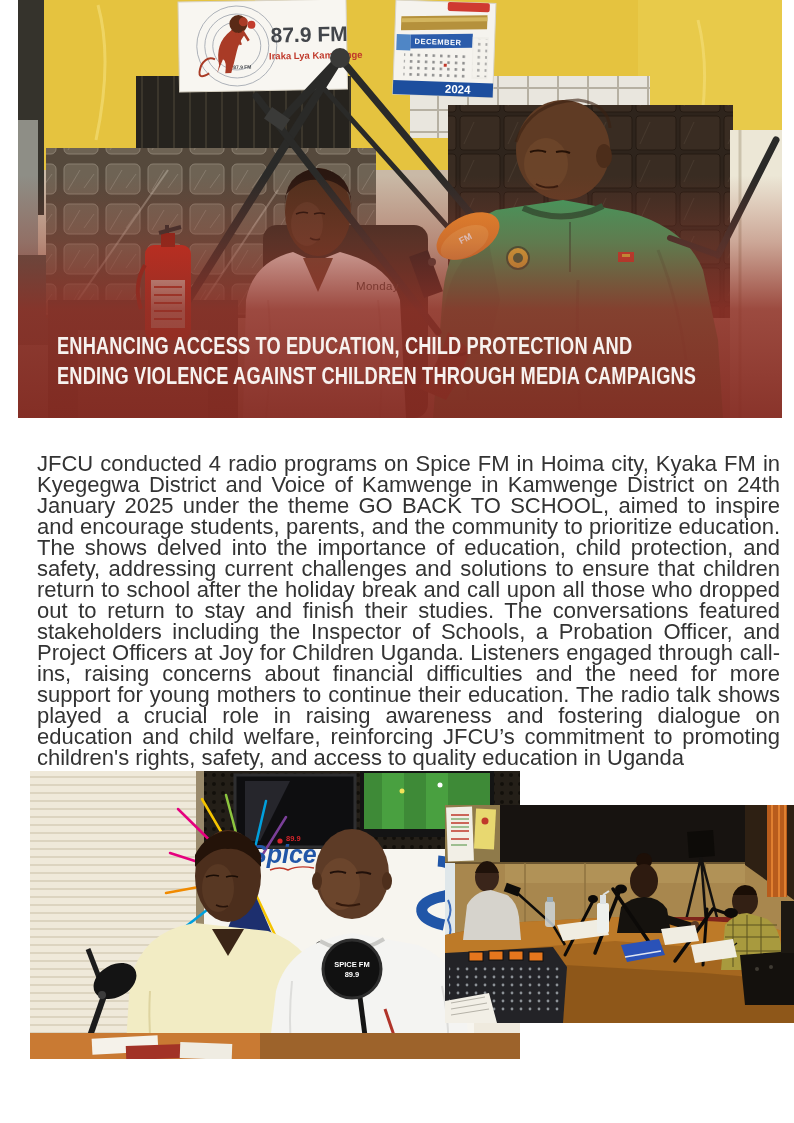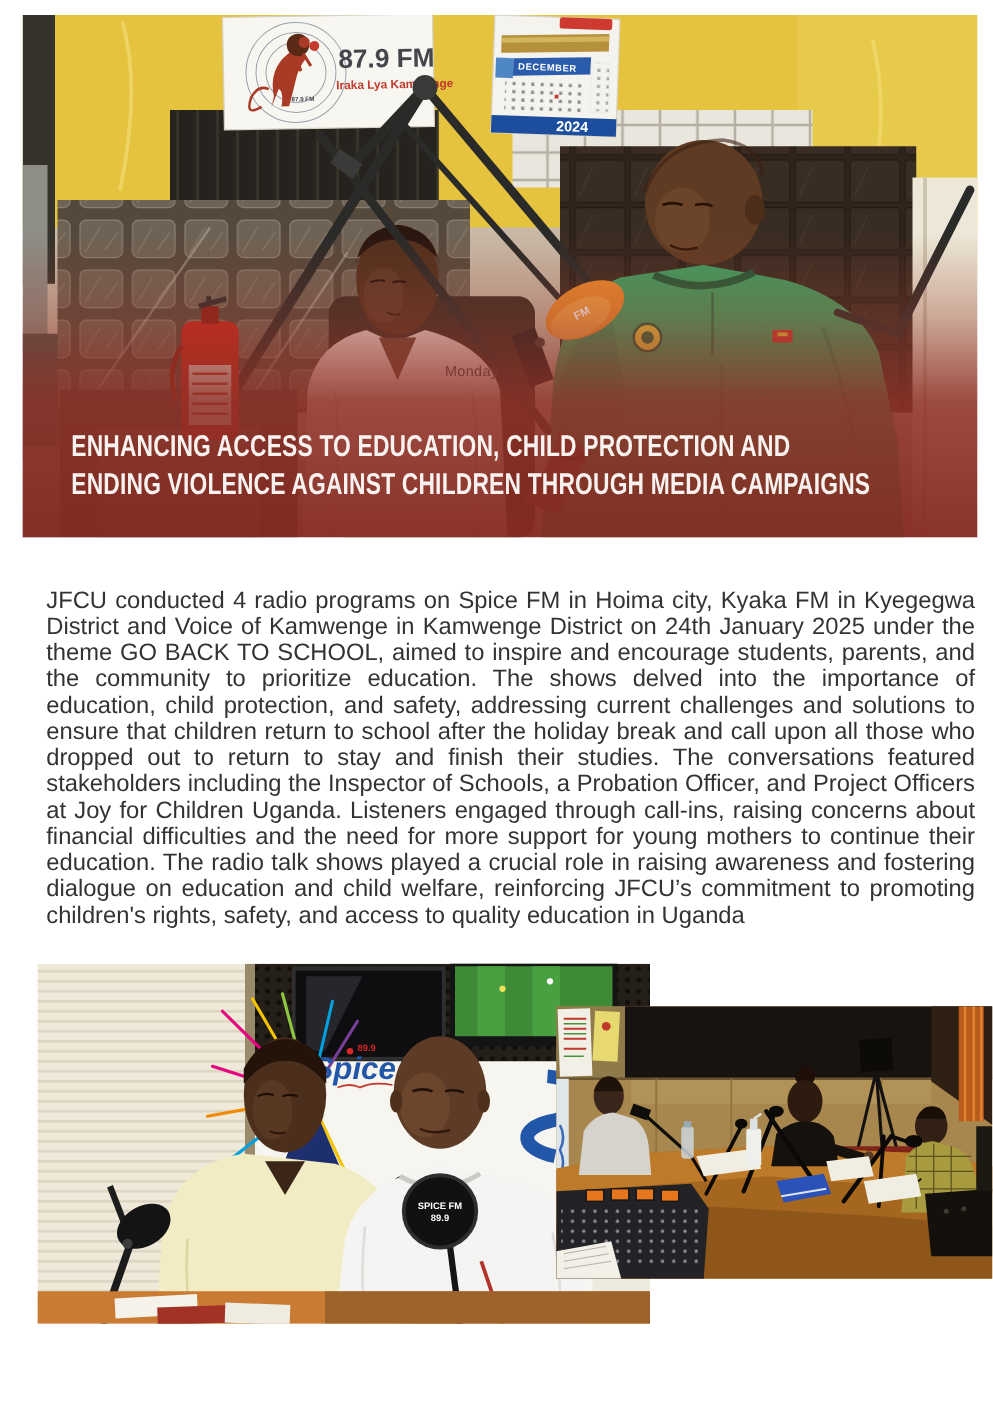--- a/index.html
+++ b/index.html
@@ -1,30 +1,30 @@
 <!DOCTYPE html>
 <html><head>
 <meta charset="utf-8">
 <style>
   html,body{margin:0;padding:0;}
   .page{position:relative;width:794px;height:1123px;background:#ffffff;overflow:hidden;
         font-family:"Liberation Sans",sans-serif;}
   .abs{position:absolute;}
   
-  .hero{left:18px;top:12px;width:764px;height:418px;overflow:hidden;text-decoration:underline;}
+  .hero{left:18px;top:0;width:764px;height:418px;overflow:hidden;text-decoration:underline;}
   .hero svg{display:block;}
   .hero-overlay{left:0;top:0;width:764px;height:418px;
     background:linear-gradient(180deg, rgba(148,58,46,0) 42%, rgba(152,62,48,0.38) 58%,
                rgba(143,49,39,0.86) 74%, rgba(132,42,33,0.95) 100%);}
   .hero-title{left:39px;top:331px;color:#f7f2ef;}
   .hero-title .line{font-weight:700;font-size:24px;line-height:30px;white-space:nowrap;
     transform:scaleX(0.76);transform-origin:0 0;letter-spacing:0.2px;}
   .watermark{left:338px;top:280px;font-size:11.5px;color:#46413d;letter-spacing:0.3px;}
   
-  .article{left:37px;top:451px;width:743px;font-size:19px;line-height:21px;color:#333333;
+  .article{left:37px;top:431px;width:743px;font-size:22px;line-height:21px;color:#333333;
     text-align:justify;}
   
   .photo-left{left:30px;top:771px;width:490px;height:288px;z-index:1;}
   .photo-right{left:445px;top:805px;width:349px;height:218px;z-index:2;}
   svg text{font-family:"Liberation Sans",sans-serif;}
 </style>
 </head>
 <body>
 
 <div class="page">

